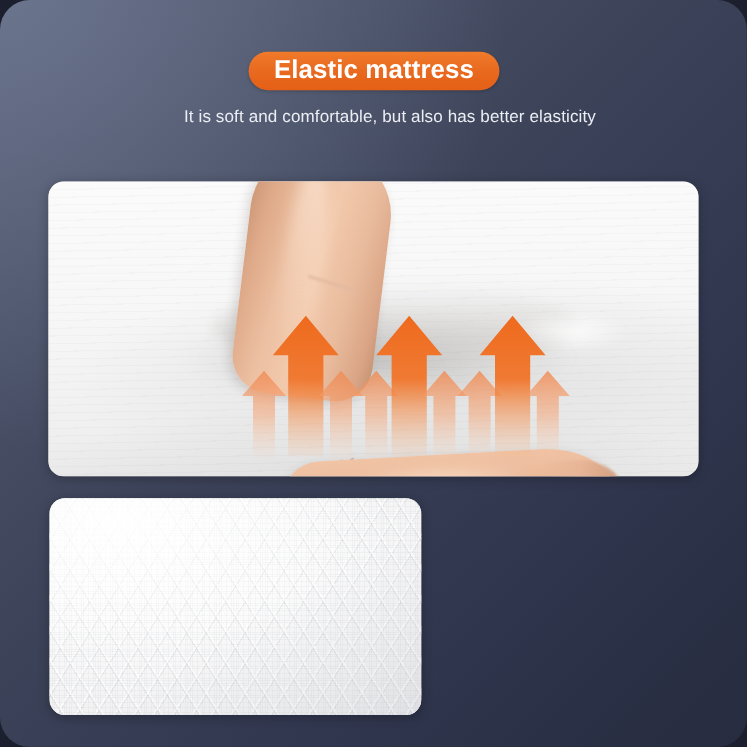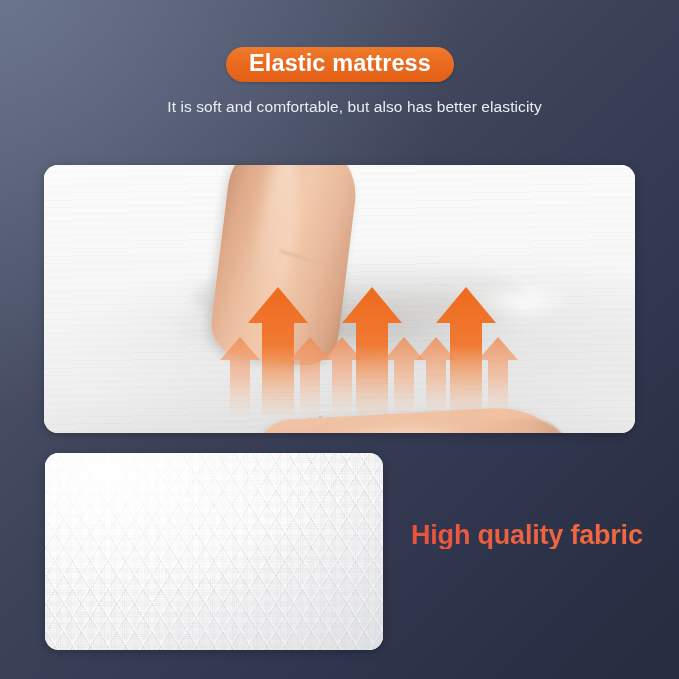--- a/index.html
+++ b/index.html
@@ -14,20 +14,21 @@
   }
 
   .poster {
     position: relative;
     width: 679px;
     height: 679px;
     overflow: hidden;
     background:
       radial-gradient(120% 110% at 2% 0%, rgba(120,132,158,0.55) 0%, rgba(120,132,158,0.0) 55%),
       linear-gradient(135deg, #5a6178 0%, #4b5268 22%, #3c4258 45%, #323850 68%, #2a3045 86%, #272c40 100%);
+    border-radius: 27px;
   }
 
   
   .header {
     position: absolute;
     left: 0;
     top: 0;
     width: 679px;
     text-align: center;
   }
@@ -415,18 +416,17 @@
   </div>
 
   <div class="fabric-panel">
     <div class="fabric-base"></div>
     <div class="fabric-quilt"></div>
     <div class="fabric-weave"></div>
     <div class="fabric-sheen"></div>
   </div>
 
   <div class="fabric-copy">
-    <div class="fabric-heading">High quality fabric</div>
     <div class="fabric-sub">
     </div>
   </div>
 
 </div>
 
 </body></html>

